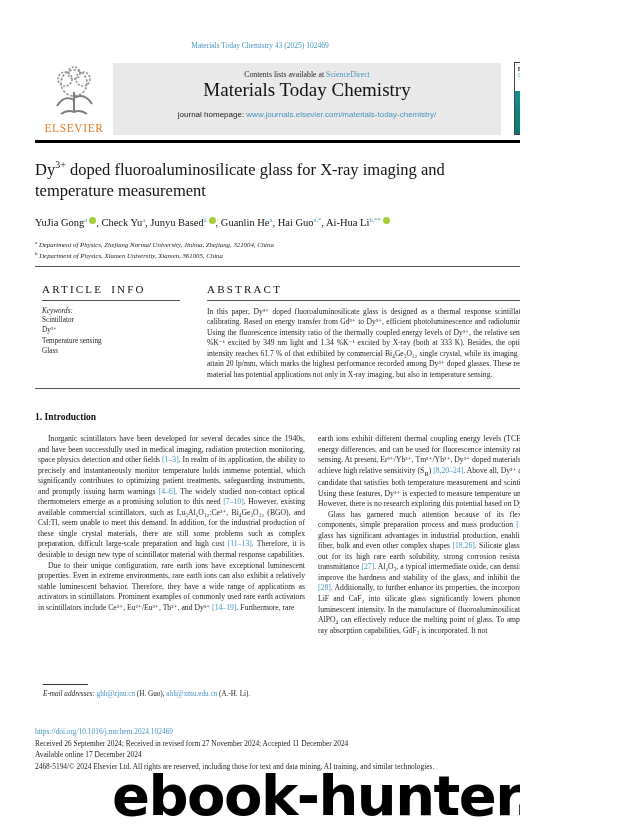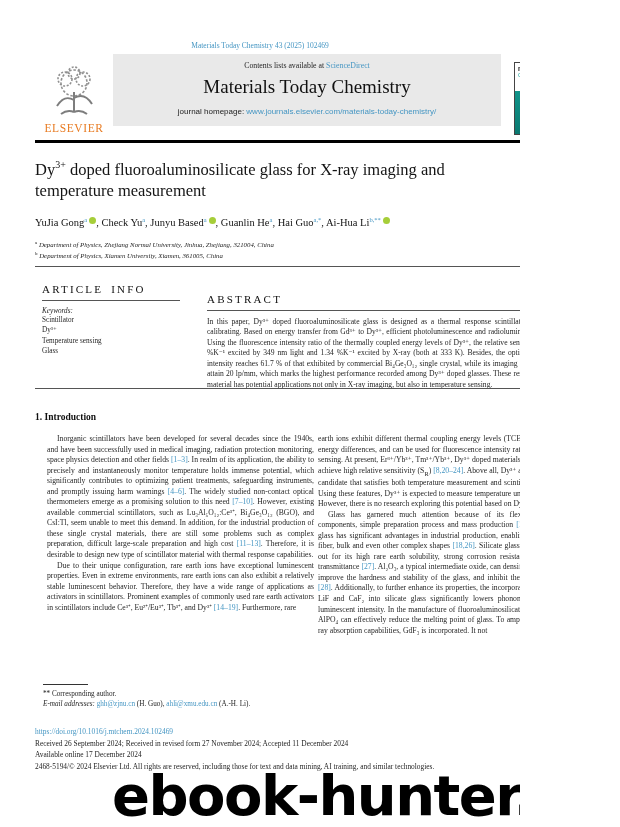--- a/index.html
+++ b/index.html
@@ -5,23 +5,23 @@
   html,body{margin:0;padding:0;background:#fff;}
   #page{position:relative;width:520px;height:827px;background:#fff;overflow:hidden;
         font-family:"Liberation Serif","DejaVu Serif",serif;color:#1f1f1f;}
   .link{color:#4596c3;text-decoration:none;cursor:pointer;}
   .ref{color:#4596c3;}
   
   #citation{position:absolute;top:41px;left:0;width:100%;text-align:center;font-size:7.5px;}
   
   #elsevier-logo{position:absolute;left:36px;top:64px;width:76px;height:72px;text-align:center;}
   #elsevier-wordmark{font-size:11.5px;color:#e87b22;letter-spacing:.6px;margin-top:-2px;font-family:"Liberation Serif",serif;}
-  #header-box{position:absolute;left:113px;top:54px;width:388px;height:72px;background:#e9e9e9;text-align:center;}
+  #header-box{position:absolute;left:113px;top:63px;width:388px;height:72px;background:#e9e9e9;text-align:center;}
   #contents-line{font-size:7.8px;margin-top:7px;}
-  #journal-title{font-size:19px;margin-top:6px;color:#111;}
+  #journal-title{font-size:19px;margin-top:0;color:#111;}
   #homepage-line{font-size:8px;margin-top:9px;font-family:"Liberation Sans","DejaVu Sans",sans-serif;color:#222;}
   #cover-thumb{position:absolute;left:514px;top:62px;width:63px;height:73px;border:1px solid #444;background:#fff;box-sizing:border-box;overflow:hidden;}
   #cover-head{height:26px;padding:2px 3px 0 3px;text-align:left;}
   #cover-t1{font-family:"Liberation Sans","DejaVu Sans",sans-serif;font-weight:bold;font-size:6.5px;color:#111;letter-spacing:-0.2px;}
   #cover-t2{font-family:"Liberation Sans","DejaVu Sans",sans-serif;font-size:5.5px;color:#18a39b;letter-spacing:1px;}
   #cover-art{height:47px;background:
       radial-gradient(circle at 22% 30%, #8b5fae 0 5px, rgba(139,95,174,0) 6px),
       radial-gradient(circle at 55% 55%, #7b4f9e 0 7px, rgba(123,79,158,0) 8px),
       radial-gradient(circle at 80% 25%, #9a6cc0 0 4px, rgba(154,108,192,0) 5px),
       radial-gradient(circle at 35% 75%, #5d3f86 0 5px, rgba(93,63,134,0) 6px),
@@ -43,27 +43,27 @@
   .orcid{display:inline-block;width:7px;height:7px;border-radius:50%;background:#a6ce39;margin-left:2px;vertical-align:2px;cursor:pointer;}
   #affiliations{position:absolute;left:35px;top:239px;font-size:6.8px;font-style:italic;color:#222;line-height:1.5;}
   #affiliations sup{font-size:5px;font-style:normal;}
   .hr{position:absolute;left:35px;width:550px;height:1px;background:#555;}
   
   .sec-head{font-size:11px;letter-spacing:2.2px;word-spacing:3px;color:#111;}
   #info-col{position:absolute;left:42px;top:283px;width:140px;}
   #info-rule{width:138px;height:1px;background:#555;margin-top:5px;margin-bottom:6px;}
   #keywords-label{font-size:7.2px;font-style:italic;}
   .keyword{font-size:7.2px;line-height:1.45;}
-  #abs-col{position:absolute;left:207px;top:293px;width:378px;}
+  #abs-col{position:absolute;left:207px;top:283px;width:378px;}
   #abs-rule{width:378px;height:1px;background:#555;margin-top:5px;margin-bottom:6px;}
   #abstract-text{font-size:7.6px;line-height:1.38;text-align:justify;}
   
   #intro-heading{position:absolute;left:35px;top:412px;font-size:9.5px;font-weight:bold;color:#111;}
   .body-col{position:absolute;top:434px;width:267px;font-size:7.7px;line-height:1.37;text-align:justify;}
-  #col-left{left:47px;font-family:Liberation Serif, serif;}
+  #col-left{left:38px;}
   #col-right{left:318px;}
   .para{margin:0 0 0 0;}
   .para.indent{text-indent:10px;}
   
   #fn-rule{position:absolute;left:43px;top:684px;width:45px;height:1px;background:#333;}
   #footnotes{position:absolute;left:43px;top:689px;font-size:7.2px;line-height:1.45;}
   #footnotes .em-label{font-style:italic;}
   #footer{position:absolute;left:35px;top:726px;font-size:7.4px;line-height:1.45;}
   #footer .row{margin-top:1px;}
   
@@ -163,21 +163,20 @@
     <p class="para indent">Due to their unique configuration, rare earth ions have exceptional luminescent properties. Even in extreme environments, rare earth ions can also exhibit a relatively stable luminescent behavior. Therefore, they have a wide range of applications as activators in scintillators. Prominent examples of commonly used rare earth activators in scintillators include Ce³⁺, Eu²⁺/Eu³⁺, Tb³⁺, and Dy³⁺ <span class="ref">[14–19]</span>. Furthermore, rare</p>
   </div>
 
   <div class="body-col" id="col-right">
     <p class="para">earth ions exhibit different thermal coupling energy levels (TCELs) with appropriate energy differences, and can be used for fluorescence intensity ratio (FIR) temperature sensing. At present, Er³⁺/Yb³⁺, Tm³⁺/Yb³⁺, Dy³⁺ doped materials have been proven to achieve high relative sensitivity (S<sub>R</sub>) <span class="ref">[8,20–24]</span>. Above all, Dy³⁺ appears to be an ideal candidate that satisfies both temperature measurement and scintillation requirements. Using these features, Dy³⁺ is expected to measure temperature under X-ray excitation. However, there is no research exploring this potential based on Dy³⁺.</p>
     <p class="para indent">Glass has garnered much attention because of its flexible and adaptable components, simple preparation process and mass production <span class="ref">[12,16,25]</span>. Moreover, glass has significant advantages in industrial production, enabling the fabrication of fiber, bulk and even other complex shapes <span class="ref">[18,26]</span>. Silicate glass, in particular, stands out for its high rare earth solubility, strong corrosion resistance and exceptional transmittance <span class="ref">[27]</span>. Al₂O₃, a typical intermediate oxide, can densify the glass structure, improve the hardness and stability of the glass, and inhibit the glass crystallization <span class="ref">[28]</span>. Additionally, to further enhance its properties, the incorporation of fluorides like LiF and CaF₂ into silicate glass significantly lowers phonon energy and boosts luminescent intensity. In the manufacture of fluoroaluminosilicate glass, the additives AlPO₄ can effectively reduce the melting point of glass. To amplify the material's X-ray absorption capabilities, GdF₃ is incorporated. It not</p>
   </div>
 
   <div id="fn-rule"></div>
   <div id="footnotes">
-    <div>** Corresponding author.</div>
     <div>
       <span class="em-label">E-mail addresses: </span><span class="link">ghh@zjnu.cn</span><span> (H. Guo), </span><span class="link">ahli@xmu.edu.cn</span><span> (A.-H. Li).</span>
     </div>
   </div>
 
   <div id="footer">
     <div class="row link">https://doi.org/10.1016/j.mtchem.2024.102469</div>
     <div class="row">Received 26 September 2024; Received in revised form 27 November 2024; Accepted 11 December 2024</div>
     <div class="row">Available online 17 December 2024</div>
     <div class="row">2468-5194/© 2024 Elsevier Ltd. All rights are reserved, including those for text and data mining, AI training, and similar technologies.</div>

